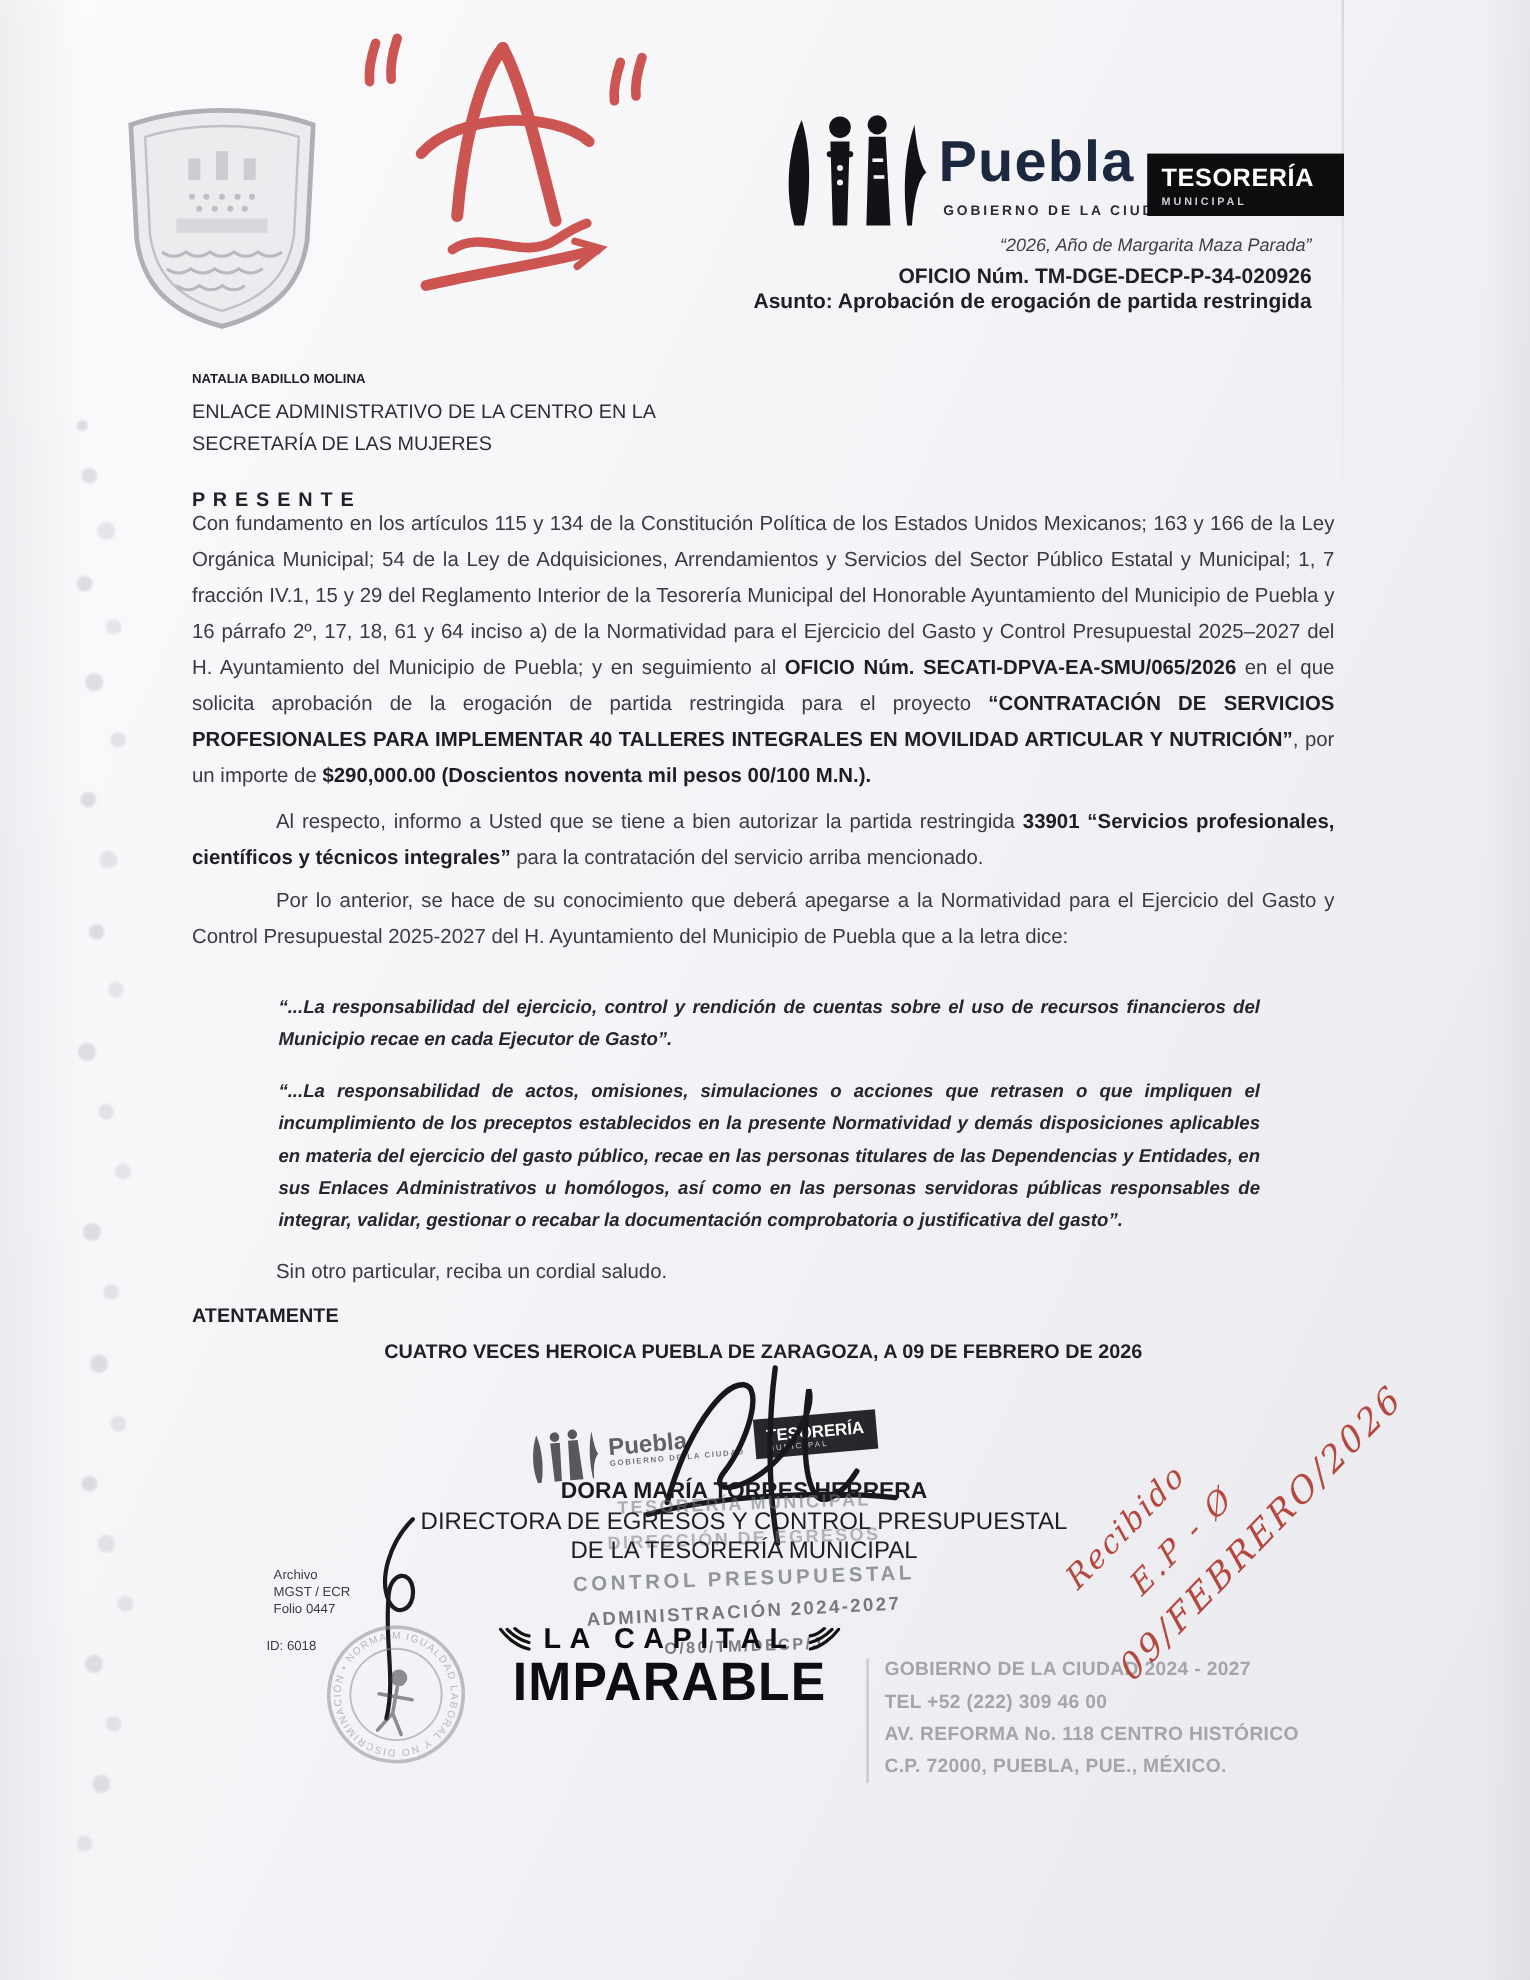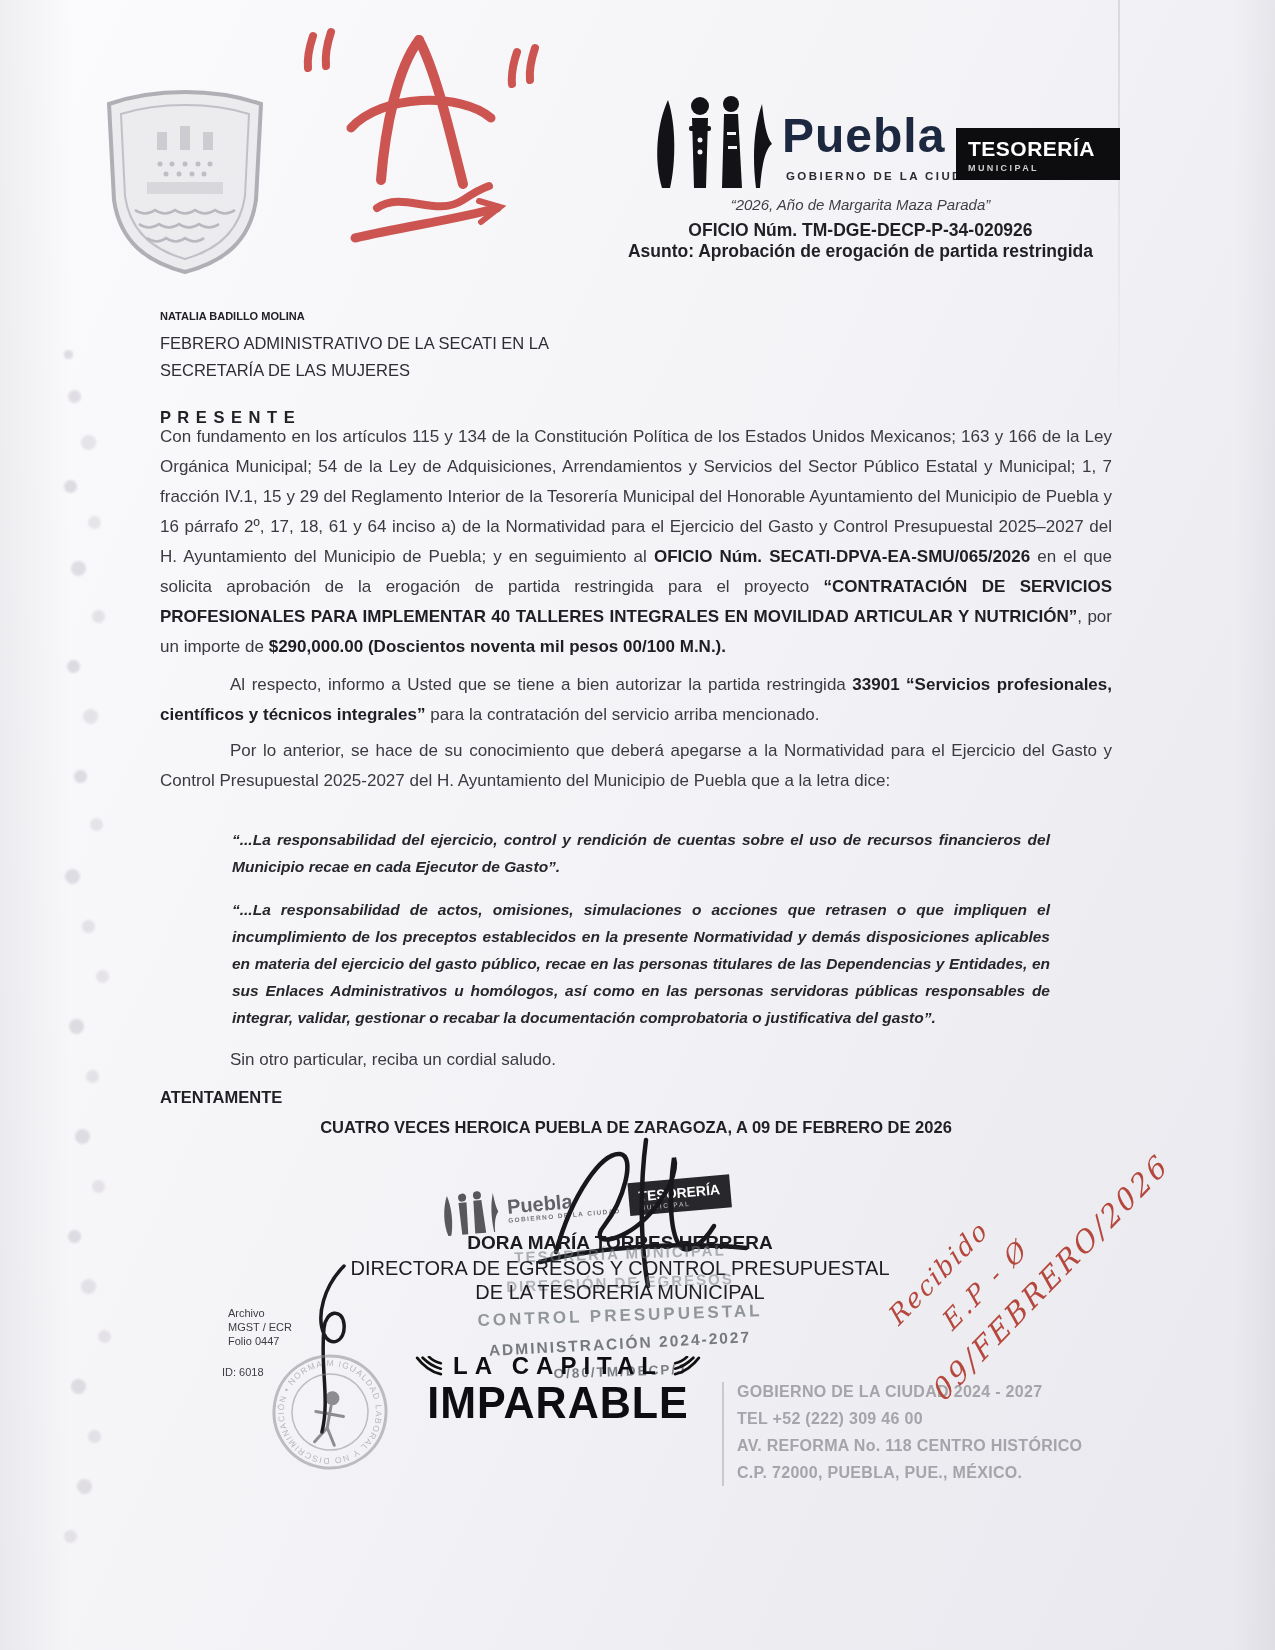--- a/index.html
+++ b/index.html
@@ -37,21 +37,21 @@
   .red-a{position:absolute;left:285px;top:10px;width:290px;height:235px;opacity:.9;}
 
   .brand-icons{position:absolute;left:648px;top:92px;width:130px;height:100px;}
   .brand-city{position:absolute;left:782px;top:108px;font-size:48px;font-weight:700;color:#1c2740;letter-spacing:1px;}
   .brand-gov{position:absolute;left:786px;top:170px;font-size:11.5px;font-weight:700;color:#2a2a30;letter-spacing:2.4px;}
   .brand-box{position:absolute;left:956px;top:128px;width:140px;background:#0d0d10;color:#fff;
     padding:9px 12px 7px;text-align:left;}
   .brand-box .t1{font-size:21px;font-weight:700;letter-spacing:.5px;}
   .brand-box .t2{font-size:9px;font-weight:700;letter-spacing:2.4px;color:#cfcfd4;margin-top:2px;}
 
-  .header-lines{position:absolute;right:182px;top:196px;text-align:center;}
+  .header-lines{position:absolute;right:182px;top:196px;text-align:right;}
   .motto{font-style:italic;font-size:15px;color:#3f3f46;margin-bottom:7px;}
   .oficio{font-size:17.5px;font-weight:700;color:#1f1f24;margin-bottom:0;}
   .asunto{font-size:17.5px;font-weight:700;color:#1f1f24;}
 
   
   .recipient{position:absolute;left:160px;top:303px;line-height:27px;}
   .rcp-name{font-size:11px;font-weight:700;color:#212126;}
   .rcp-line{font-size:16.5px;color:#2d2d34;}
   .rcp-present{font-size:16.5px;font-weight:700;color:#212126;letter-spacing:1px;margin-top:20px;}
 
@@ -193,21 +193,21 @@
   </div>
 
   <div class="header-lines">
     <div class="motto">“2026, Año de Margarita Maza Parada”</div>
     <div class="oficio">OFICIO Núm. TM-DGE-DECP-P-34-020926</div>
     <div class="asunto">Asunto: Aprobación de erogación de partida restringida</div>
   </div>
 
   <div class="recipient">
     <div class="rcp-name">NATALIA BADILLO MOLINA</div>
-    <div class="rcp-line">FEBRERO ADMINISTRATIVO DE LA SECATI EN LA</div>
+    <div class="rcp-line">ENLACE ADMINISTRATIVO DE LA CENTRO EN LA</div>
     <div class="rcp-line">SECRETARÍA DE LAS MUJERES</div>
     <div class="rcp-present">P R E S E N T E</div>
   </div>
 
   <div class="para p1"><span>Con fundamento en los artículos 115 y 134 de la Constitución Política de los Estados Unidos Mexicanos; 163 y 166 de la Ley Orgánica Municipal; 54 de la Ley de Adquisiciones, Arrendamientos y Servicios del Sector Público Estatal y Municipal; 1, 7 fracción IV.1, 15 y 29 del Reglamento Interior de la Tesorería Municipal del Honorable Ayuntamiento del Municipio de Puebla y 16 párrafo 2º, 17, 18, 61 y 64 inciso a) de la Normatividad para el Ejercicio del Gasto y Control Presupuestal 2025–2027 del H. Ayuntamiento del Municipio de Puebla; y en seguimiento al </span><span class="seg-bold">OFICIO Núm. SECATI-DPVA-EA-SMU/065/2026</span><span> en el que solicita aprobación de la erogación de partida restringida para el proyecto </span><span class="seg-bold">“CONTRATACIÓN DE SERVICIOS PROFESIONALES PARA IMPLEMENTAR 40 TALLERES INTEGRALES EN MOVILIDAD ARTICULAR Y NUTRICIÓN”</span><span>, por un importe de </span><span class="seg-bold">$290,000.00 (Doscientos noventa mil pesos 00/100 M.N.).</span></div>
   <div class="para p2"><span>Al respecto, informo a Usted que se tiene a bien autorizar la partida restringida </span><span class="seg-bold">33901 “Servicios profesionales, científicos y técnicos integrales”</span><span> para la contratación del servicio arriba mencionado.</span></div>
   <div class="para p3"><span>Por lo anterior, se hace de su conocimiento que deberá apegarse a la Normatividad para el Ejercicio del Gasto y Control Presupuestal 2025-2027 del H. Ayuntamiento del Municipio de Puebla que a la letra dice:</span></div>
   <div class="quote q1">“...La responsabilidad del ejercicio, control y rendición de cuentas sobre el uso de recursos financieros del Municipio recae en cada Ejecutor de Gasto”.</div>
   <div class="quote q2">“...La responsabilidad de actos, omisiones, simulaciones o acciones que retrasen o que impliquen el incumplimiento de los preceptos establecidos en la presente Normatividad y demás disposiciones aplicables en materia del ejercicio del gasto público, recae en las personas titulares de las Dependencias y Entidades, en sus Enlaces Administrativos u homólogos, así como en las personas servidoras públicas responsables de integrar, validar, gestionar o recabar la documentación comprobatoria o justificativa del gasto”.</div>
   <div class="closing">Sin otro particular, reciba un cordial saludo.</div>

